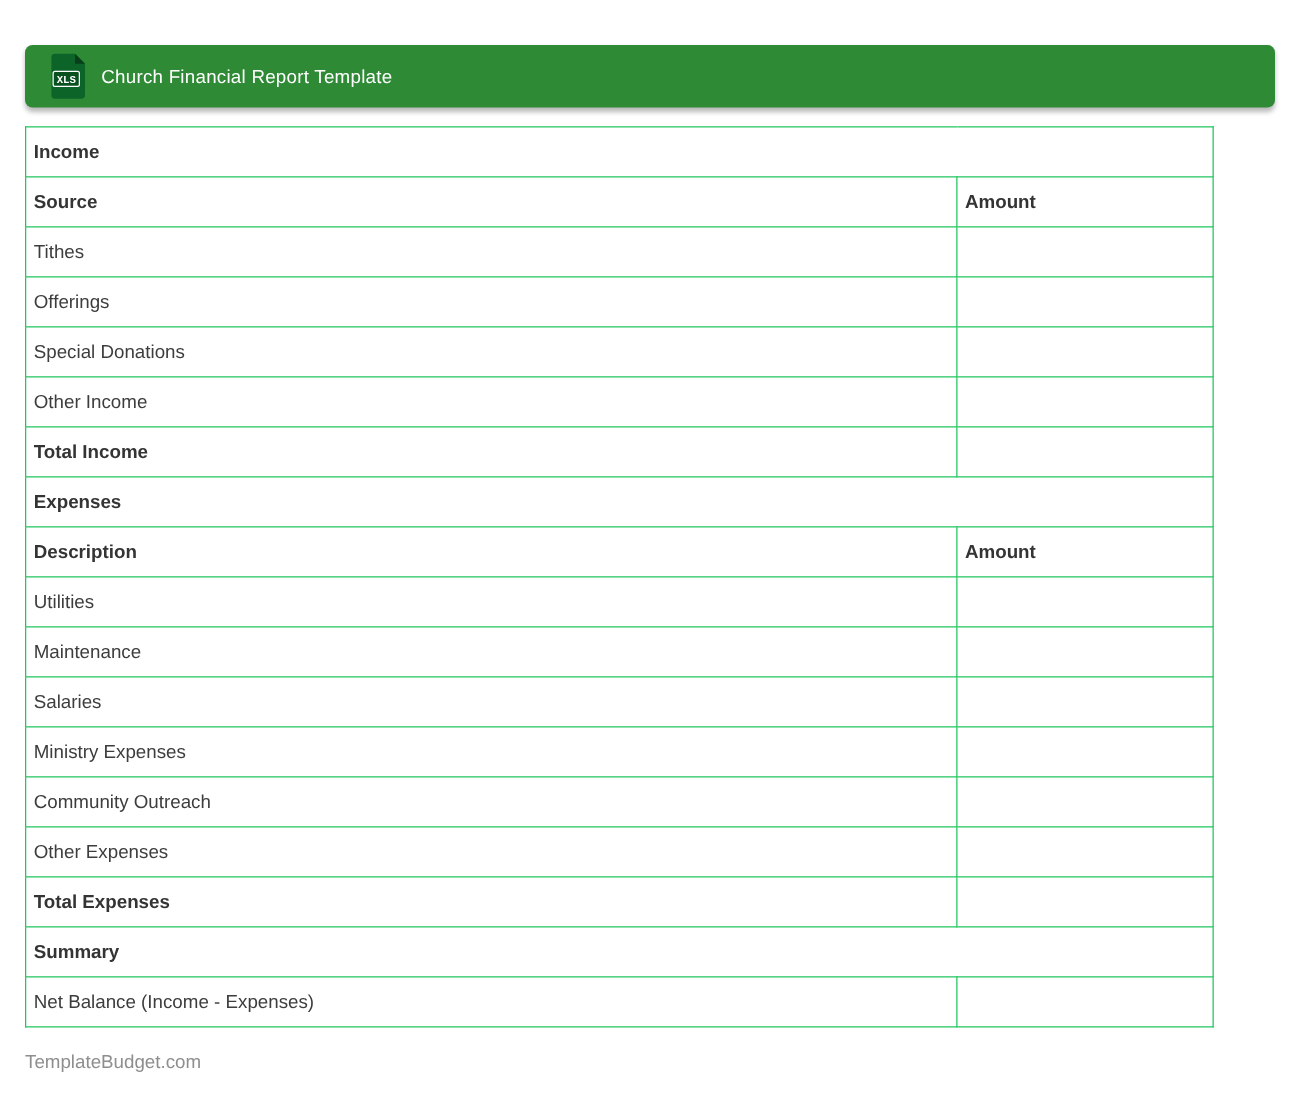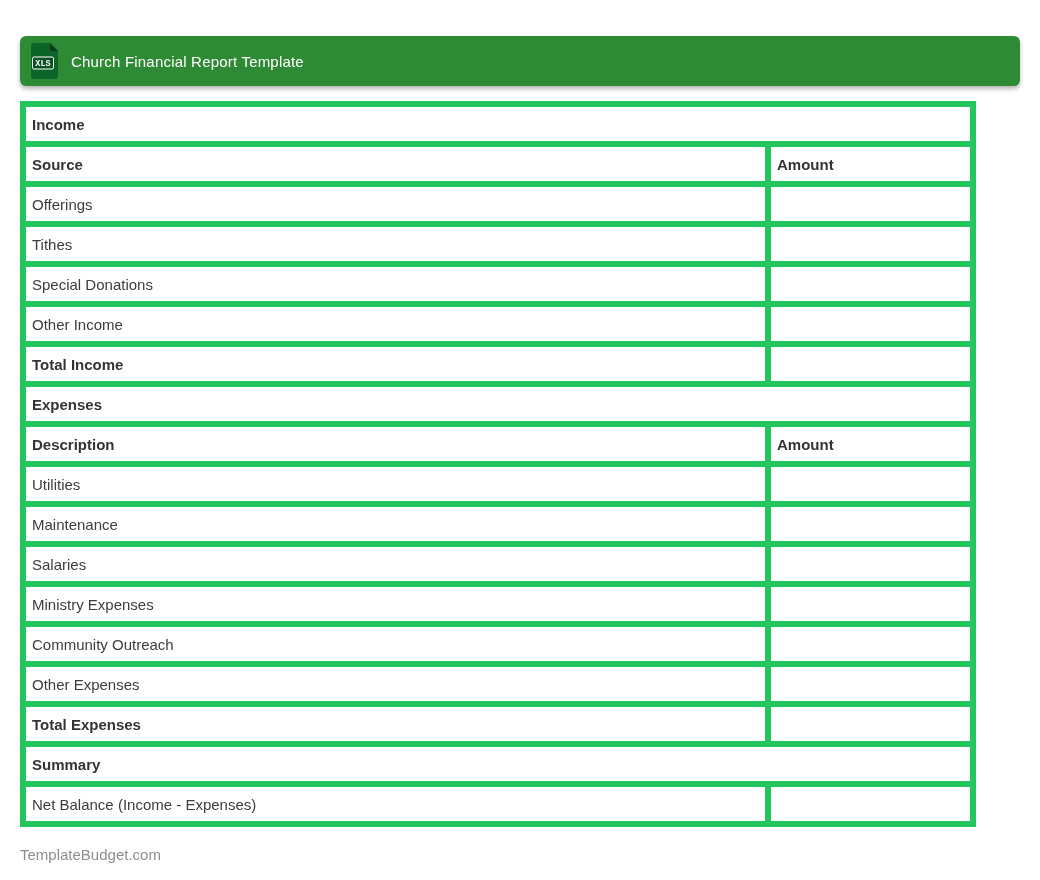--- a/index.html
+++ b/index.html
@@ -12,39 +12,39 @@
   }
   .topbar {
     margin: 36px 20px 0 20px;
     width: 1000px;
     height: 50px;
     background: #2f8a35;
     border-radius: 6px;
     box-shadow: 0 3px 4px rgba(0,0,0,0.28);
     display: flex;
     align-items: center;
-    padding-left: 11px;
+    padding-left: 21px;
   }
   .file-icon { flex: 0 0 auto; display: block; }
   .topbar-title {
     color: #ffffff;
     font-size: 15px;
     font-weight: 500;
     letter-spacing: 0.2px;
     margin-left: 12px;
     white-space: nowrap;
   }
   table.report {
     margin: 15px 20px 0 20px;
     width: 950px;
     border-collapse: collapse;
     table-layout: fixed;
   }
   table.report td {
-    border: 6px solid #22c55e;
+    border: 1px solid #22c55e;
     height: 40px;
     padding: 0 6px;
     vertical-align: middle;
     font-size: 15px;
     color: #3d3d3d;
     background: #ffffff;
   }
   table.report col.c-label  { width: 745px; }
   table.report col.c-amount { width: 205px; }
   tr.section td  { font-weight: bold; color: #343434; }
@@ -78,25 +78,25 @@
     </colgroup>
   <tbody>
     <tr class="section">
       <td colspan="2" class="label-cell">Income</td>
     </tr>
     <tr class="colhead">
       <td class="label-cell">Source</td>
       <td class="amount-cell">Amount</td>
     </tr>
     <tr class="data">
-      <td class="label-cell">Offerings</td>
+      <td class="label-cell">Tithes</td>
       <td class="amount-cell"></td>
     </tr>
     <tr class="data">
-      <td class="label-cell">Tithes</td>
+      <td class="label-cell">Offerings</td>
       <td class="amount-cell"></td>
     </tr>
     <tr class="data">
       <td class="label-cell">Special Donations</td>
       <td class="amount-cell"></td>
     </tr>
     <tr class="data">
       <td class="label-cell">Other Income</td>
       <td class="amount-cell"></td>
     </tr>

